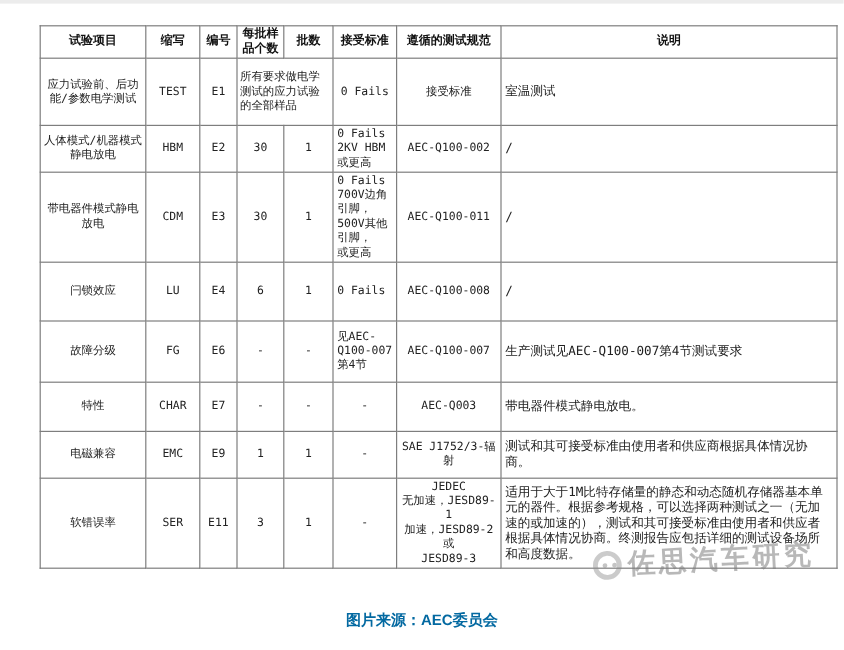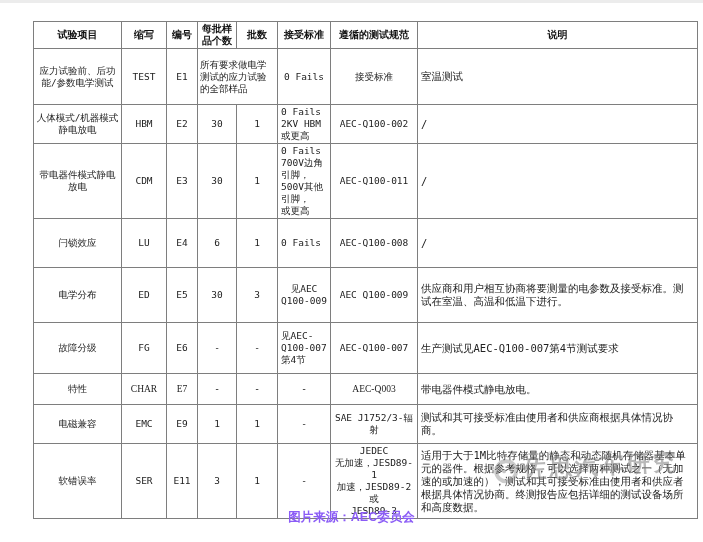--- a/index.html
+++ b/index.html
@@ -21,21 +21,21 @@
     overflow:hidden;
     word-break:break-all;
     white-space:pre-line;
   }
   th{font-weight:bold;font-size:10px;color:#111;background:#fff;}
   td.samples-merged, td.cell-desc{text-align:left;}
   td.cell-desc{font-size:10.5px;line-height:13px;padding:2px 4px 2px 3px;}
   td.accept-left{text-align:left;padding-left:3px;}
   .caption{
     position:absolute;left:0;top:509px;width:703px;
-    text-align:center;font-weight:bold;font-size:12.5px;color:#8b5cf6;
+    text-align:center;font-weight:bold;font-size:12.5px;color:#0369a1;
     font-family:"Liberation Sans","DejaVu Sans",sans-serif;
   }
   .watermark{
     position:absolute;left:494px;top:451px;
     display:flex;align-items:center;gap:5px;
     transform:rotate(-3deg);
     color:rgba(125,125,125,0.55);
     font-size:23px;font-weight:bold;letter-spacing:3px;
     pointer-events:none;white-space:nowrap;
   }
@@ -120,44 +120,33 @@
         <tr style="height: 49px;">
           <td>闩锁效应</td>
           <td>LU</td>
           <td>E4</td>
           <td>6</td>
           <td>1</td>
           <td class="accept-left">0 Fails</td>
           <td>AEC-Q100-008</td>
           <td class="cell-desc">/</td>
         </tr>
-        <tr style="height: 55px;">
-          <td>电学分布</td>
-          <td>ED</td>
-          <td>E5</td>
-          <td>30</td>
-          <td>3</td>
-          <td>见AEC
-Q100-009</td>
-          <td>AEC Q100-009</td>
-          <td class="cell-desc">供应商和用户相互协商将要测量的电参数及接受标准。测试在室温、高温和低温下进行。</td>
-        </tr>
         <tr style="height: 51px;">
           <td>故障分级</td>
           <td>FG</td>
           <td>E6</td>
           <td>-</td>
           <td>-</td>
           <td class="accept-left">见AEC-
 Q100-007
 第4节</td>
           <td>AEC-Q100-007</td>
           <td class="cell-desc">生产测试见AEC-Q100-007第4节测试要求</td>
         </tr>
-        <tr style="height: 31px; font-family: Liberation Serif, serif;">
+        <tr style="height: 41px;">
           <td>特性</td>
           <td>CHAR</td>
           <td>E7</td>
           <td>-</td>
           <td>-</td>
           <td>-</td>
           <td>AEC-Q003</td>
           <td class="cell-desc">带电器件模式静电放电。</td>
         </tr>
         <tr style="height: 39px;">

